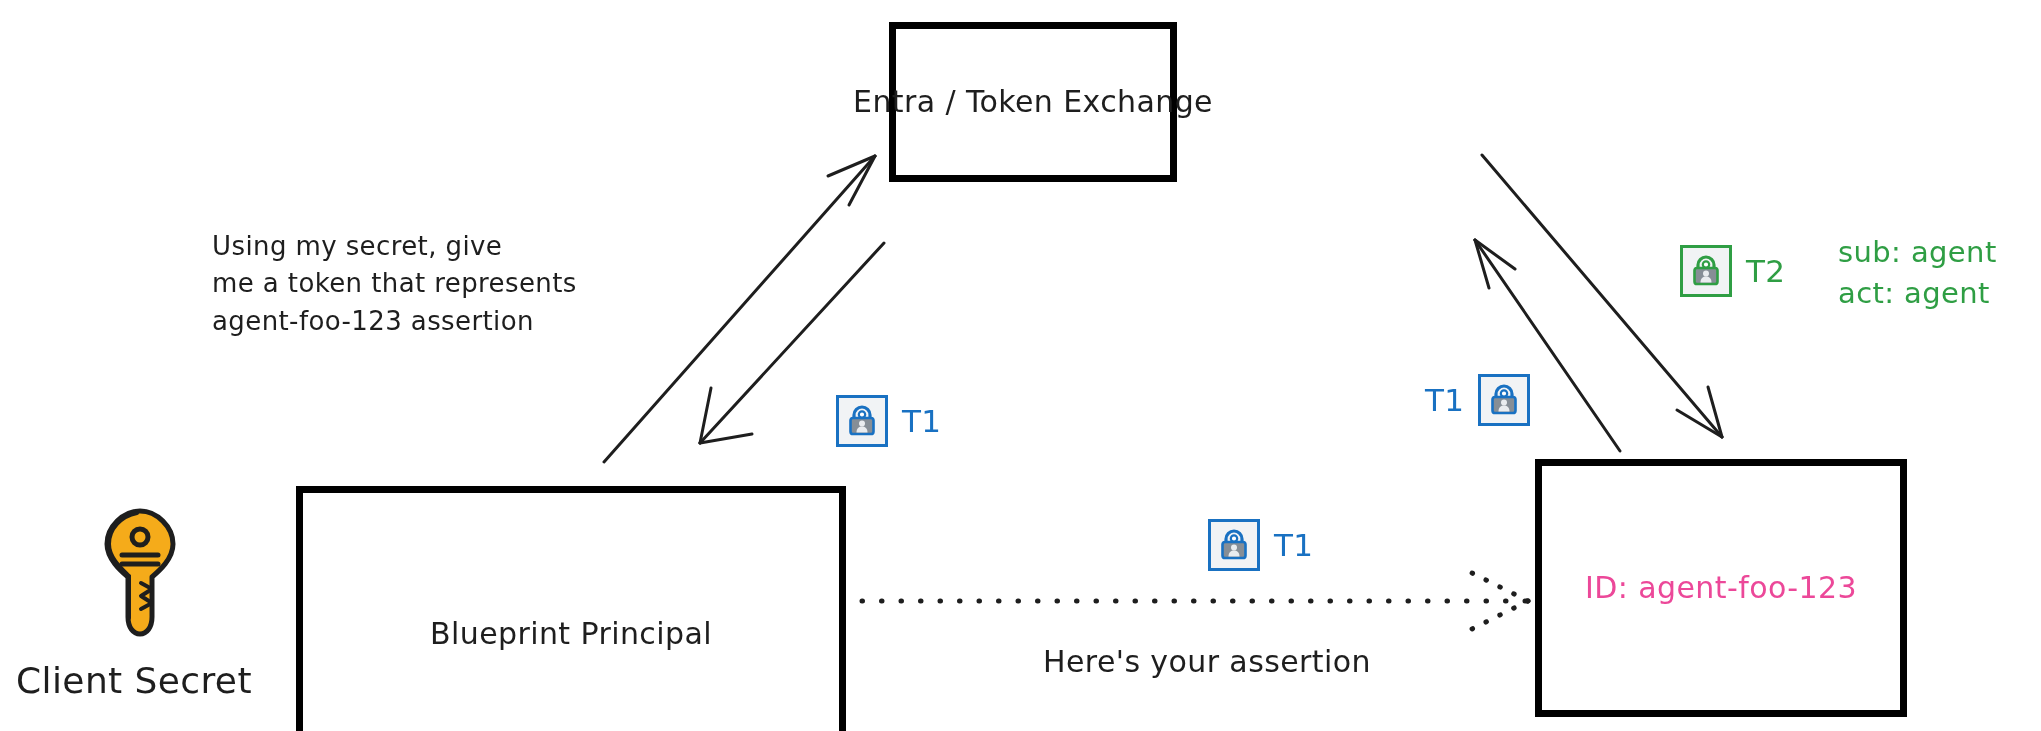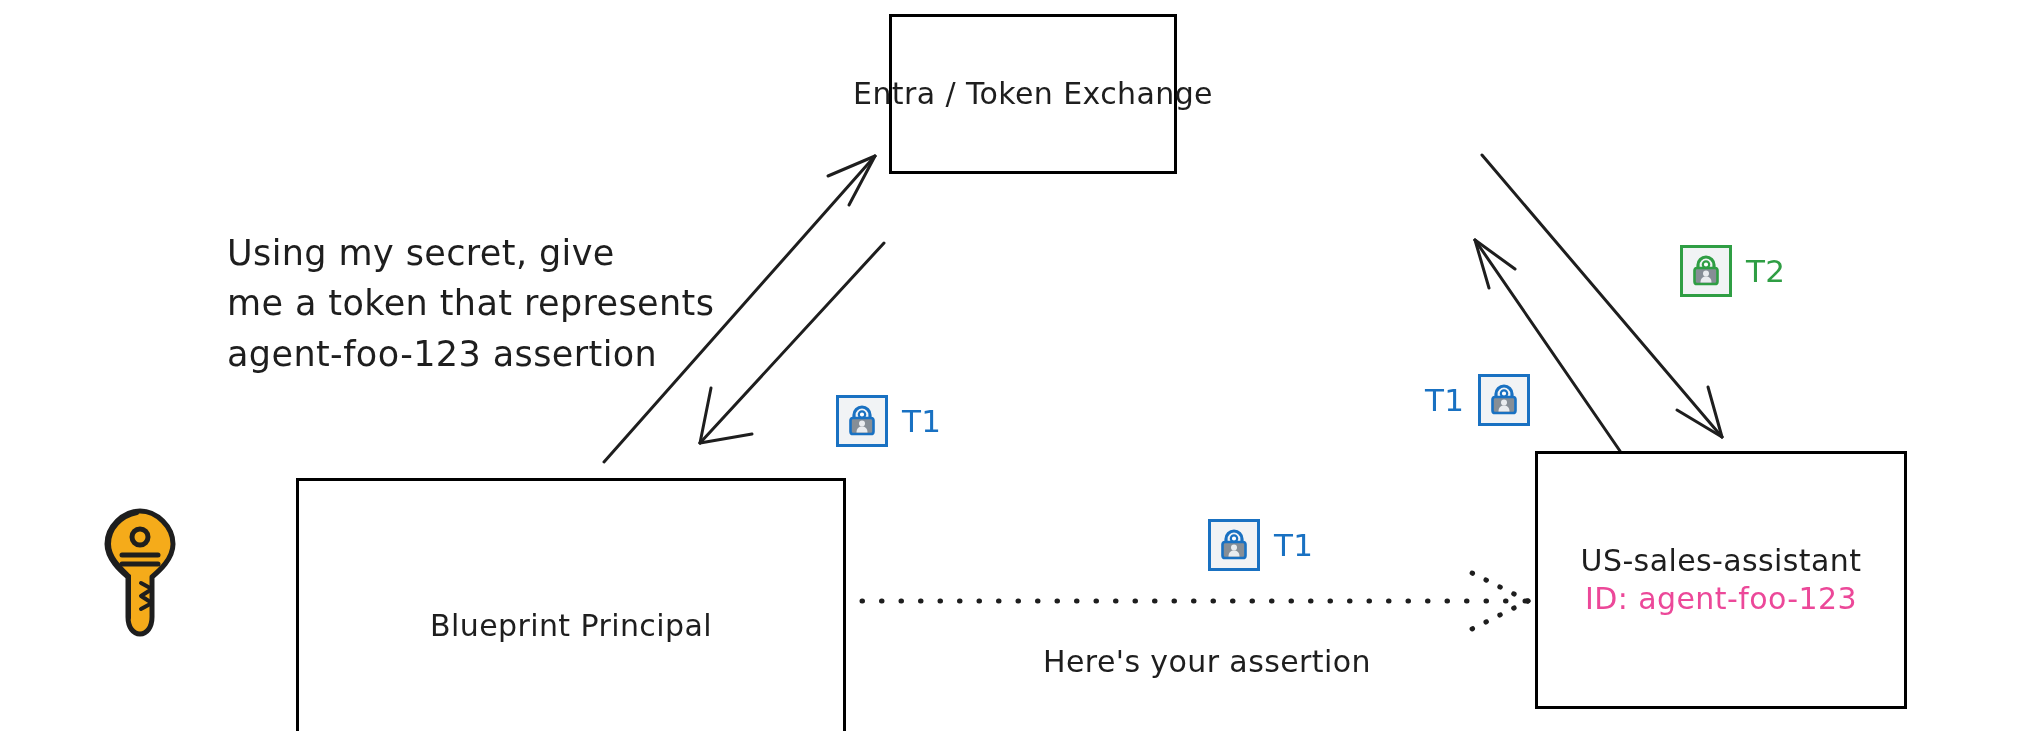--- a/index.html
+++ b/index.html
@@ -18,28 +18,29 @@
     overflow: hidden;
   }
   .hand {
     font-family: "DejaVu Sans", sans-serif;
     font-weight: 400;
     letter-spacing: 0.4px;
   }
   
   .box {
     position: absolute;
-    border: 3px solid #000000;
+    border: 7px solid #000000;
     background: #ffffff;
     box-sizing: border-box;
     display: flex;
     flex-direction: column;
     align-items: center;
     justify-content: center;
     text-align: right;
+    margin-top: 8px;
   }
   .box .line {
     display: block;
     font-size: 30px;
     line-height: 1.28;
     color: #1e1e1e;
     white-space: nowrap;
   }
   .box .line.orange { color: #ec4899; }
 
@@ -48,22 +49,22 @@
   #box-agent  { left: 1535px; top: 451px; width: 372px; height: 258px; }
 
   
   .textblock {
     position: absolute;
     white-space: pre;
     line-height: 1.44;
     color: #1e1e1e;
   }
   #text-request {
-    left: 227px; top: 228px;
-    font-size: 35px;
+    left: 212px; top: 228px;
+    font-size: 26px;
   }
   #text-exchange {
     left: 1570px; top: 68px;
     font-size: 30px;
     color: #1971c2;
   }
   #text-assertion {
     left: 1043px; top: 640px;
     font-size: 30px;
   }
@@ -169,41 +170,43 @@
     <svg viewBox="0 0 90 135">
       <path d="M45 6 C62 6 78 22 78 39 C78 54 64 66 57 72 L57 112 C57 122 52 129 45 129 C38 129 33 122 33 112 L33 72 C26 66 12 54 12 39 C12 22 28 6 45 6 Z" fill="#f5ab1a" stroke="#1e1e1e" stroke-width="5" stroke-linejoin="round"></path>
       <path d="M42 8 C26 11 14 24 14 39 C14 53 27 64 34 71 L34 113" fill="none" stroke="#1e1e1e" stroke-width="4" stroke-linecap="round"></path>
       <circle cx="45" cy="32" r="8" fill="none" stroke="#1e1e1e" stroke-width="5"></circle>
       <path d="M27 50 L63 50" stroke="#1e1e1e" stroke-width="5" stroke-linecap="round"></path>
       <path d="M27 59 L63 59" stroke="#1e1e1e" stroke-width="5" stroke-linecap="round"></path>
       <path d="M46 78 L57 84 L46 91 L57 98 L46 104" fill="none" stroke="#1e1e1e" stroke-width="4" stroke-linecap="round" stroke-linejoin="round"></path>
     </svg>
   </div>
 
+  <div id="text-client-secret" class="hand textblock">Client Secret</div>
 
   <div id="box-entra" class="box">
     <span class="line hand">Entra / Token Exchange</span>
   </div>
 
   <div id="box-blueprint" class="box">
     <span class="line hand">Blueprint Principal</span>
   </div>
 
   <div id="box-agent" class="box">
-    <span class="line hand">US-sales-assistant</span>
     <span class="line hand orange">ID: agent-foo-123</span>
   </div>
 
   <div id="text-request" class="hand textblock">Using my secret, give
 me a token that represents
 agent-foo-123 assertion</div>
 
 
   <div id="text-assertion" class="hand textblock">Here's your assertion</div>
 
+  <div id="claims" class="hand">sub: agent
+act: agent</div>
 
   <div id="badge-t1-left" class="badge">
     <span class="chip">
       <svg viewBox="0 0 34 34">
         <path d="M9 15 L9 11 C9 6.6 12.6 3 17 3 C21.4 3 25 6.6 25 11 L25 15" fill="none" stroke="#1971c2" stroke-width="3.2" stroke-linecap="round"></path>
         <rect x="5.5" y="14" width="23" height="16" rx="2.6" fill="#868e96" stroke="#1971c2" stroke-width="2.6"></rect>
         <circle cx="17" cy="19.5" r="3" fill="#e9ecef"></circle>
         <path d="M11.5 28.5 C11.5 24.6 14 22.6 17 22.6 C20 22.6 22.5 24.6 22.5 28.5 Z" fill="#e9ecef"></path>
         <circle cx="17" cy="10.5" r="3.2" fill="#ffffff" stroke="#1971c2" stroke-width="2.2"></circle>
       </svg>

